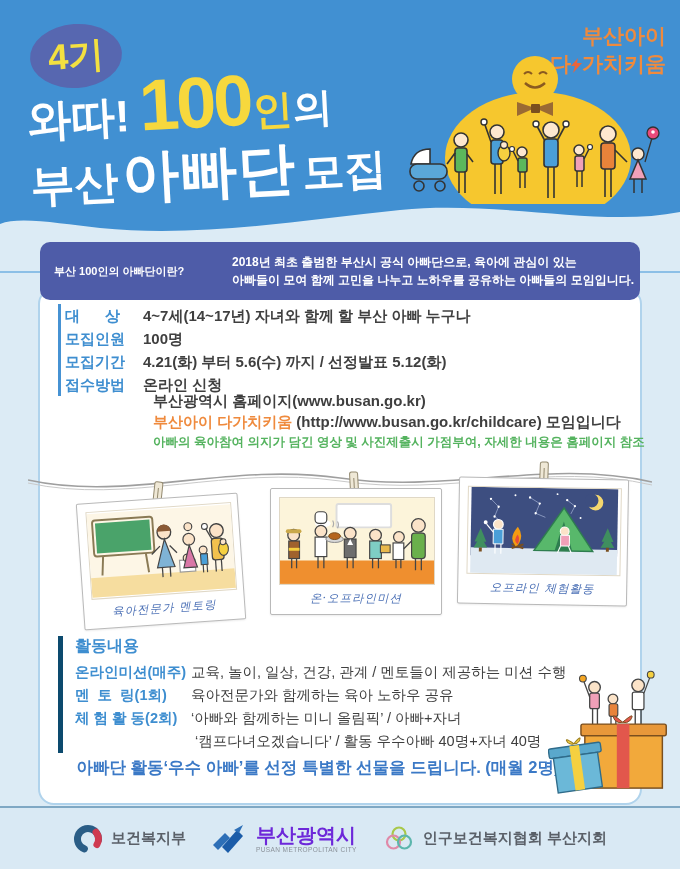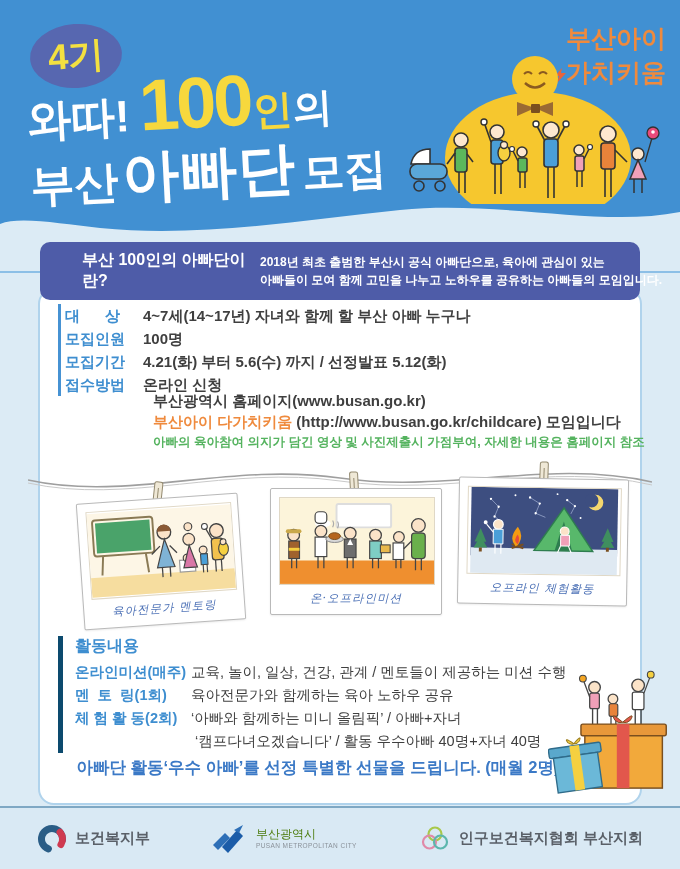--- a/index.html
+++ b/index.html
@@ -16,30 +16,30 @@
   .t-row{display:flex;align-items:baseline;}
   .t-wa{font-size:44px;font-weight:800;margin-right:10px;}
   .t-num{font-size:72px;font-weight:900;color:#f7d83d;letter-spacing:-3px;margin-right:2px;}
   .t-in{font-size:40px;font-weight:800;color:#f7d83d;}
   .t-ui{font-size:40px;font-weight:800;}
   .t-bu{font-size:44px;font-weight:800;margin-right:4px;}
   .t-appa{font-size:57px;font-weight:900;letter-spacing:1px;margin-right:6px;}
   .t-mo{font-size:42px;font-weight:800;}
   .t-row2{margin-top:6px;}
   .brand{position:absolute;top:22px;right:14px;text-align:right;color:#ef8a3d;
-    font-size:25px;font-weight:800;line-height:1.35;}
+    font-size:21px;font-weight:800;line-height:1.35;}
   .brand svg{vertical-align:-2px;}
   .mascot{position:absolute;left:405px;top:56px;}
 
   
   .divider{position:absolute;top:271px;left:0;width:680px;height:2px;background:#8cbfe6;}
   .intro{position:absolute;top:242px;left:40px;width:600px;height:58px;background:#4e5ca8;
     border-radius:10px;display:flex;align-items:center;box-sizing:border-box;
     padding:0 10px 0 14px;color:#fff;z-index:3;}
-  .intro-q{width:178px;font-size:16px;font-weight:800;flex:none;margin-left:28px;}
+  .intro-q{width:178px;font-size:11px;font-weight:800;flex:none;}
   .intro-a{font-size:12px;font-weight:700;line-height:1.5;white-space:nowrap;}
 
   
   .panel{position:absolute;top:288px;left:38px;width:604px;height:517px;background:#fff;
     border:2px solid #b0d3ec;border-radius:16px;box-sizing:border-box;}
 
   
   .details{position:absolute;top:304px;left:58px;border-left:3px solid #4692d3;
     padding-left:4px;z-index:4;}
   .d-row{font-size:15px;line-height:23px;white-space:nowrap;}
@@ -73,26 +73,26 @@
   .a-val2{margin-left:120px;}
 
   
   .reward{position:absolute;top:757px;left:48px;width:540px;text-align:center;
     color:#3b79c6;font-size:16.5px;font-weight:800;z-index:4;}
   .gifts{position:absolute;top:658px;left:548px;z-index:6;}
 
   
   .footer{position:absolute;top:806px;left:0;width:680px;height:63px;background:#d9e9f4;
     border-top:2px solid #7fa8c4;box-sizing:border-box;display:flex;align-items:center;
-    justify-content:center;gap:36px;}
+    justify-content:center;}
   .lg{display:flex;align-items:center;margin:0 13px;}
   .lg svg{margin-right:8px;}
   .lg-name{font-size:15px;color:#5a6068;font-weight:700;}
   .busan-txt{display:flex;flex-direction:column;line-height:1.1;}
-  .busan-name{font-size:12px;font-weight:400;color:#4d7c0f;}
+  .busan-name{font-size:20px;font-weight:700;color:#6d28d9;}
   .busan-sub{font-size:6.5px;color:#8a9199;letter-spacing:.4px;}
 </style>
 </head>
 <body>
 
 <div class="poster">
 
   <div class="header"></div>
   <svg class="wave" viewBox="0 0 680 46" width="680" height="46">
     <path d="M0,0 L680,0 L680,16 C600,32 500,4 400,14 C300,24 200,42 100,32 C60,28 20,20 0,28 Z" fill="#4190d2"></path>

